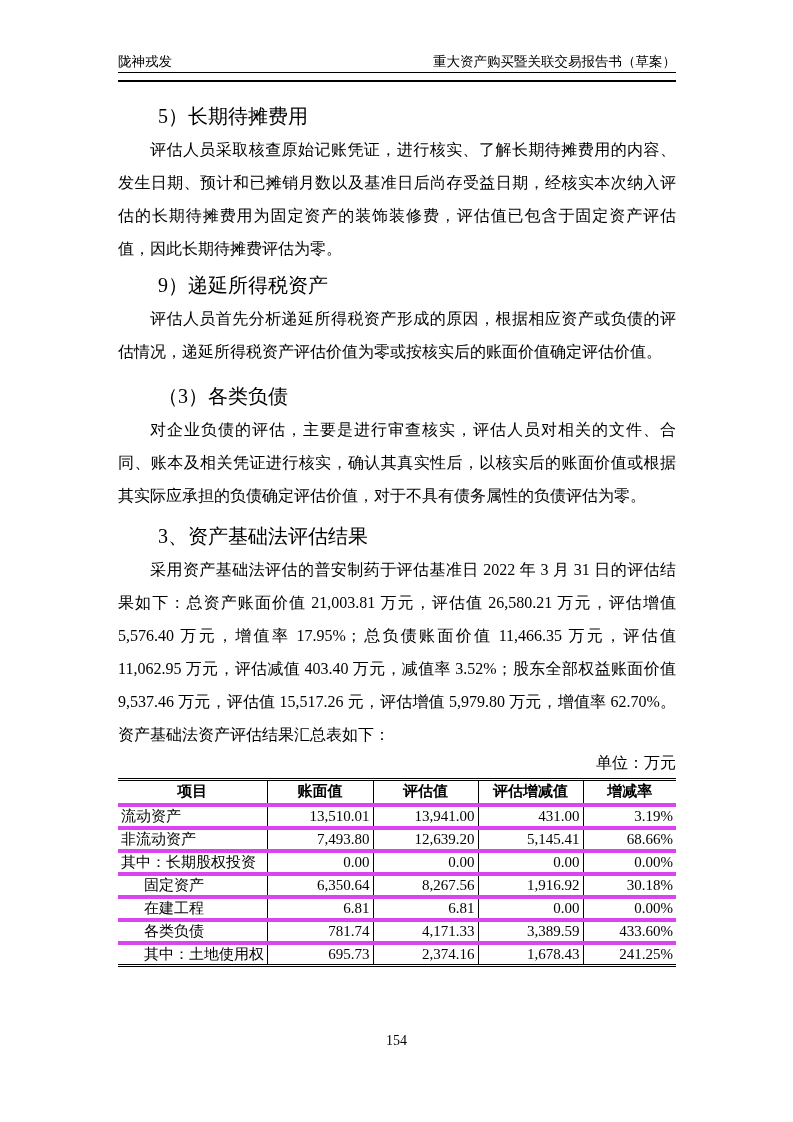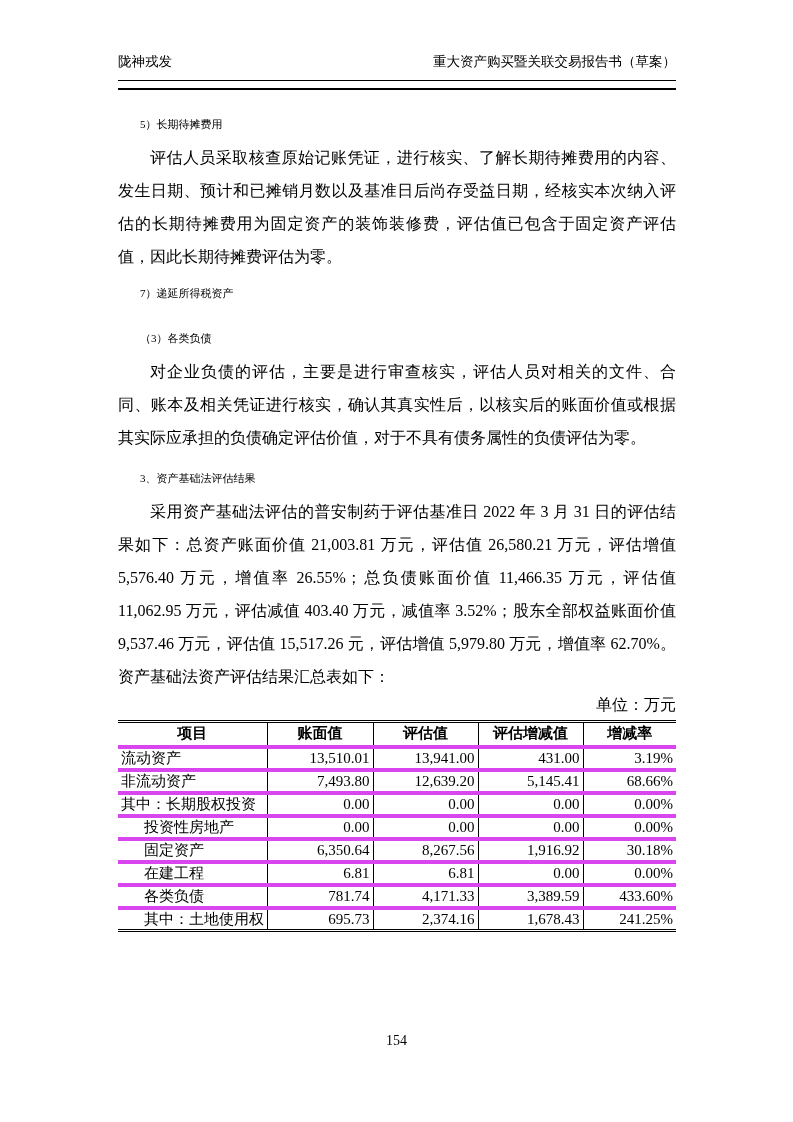--- a/index.html
+++ b/index.html
@@ -15,29 +15,29 @@
   .inner { margin: 0 117px 0 118px; } 
 
   
   .page-header { padding-top: 52px; }
   .header-row {
     display: flex;
     justify-content: space-between;
     align-items: flex-end;
     font-size: 13.5px;
     line-height: 20px;
-    padding-bottom: 8px;
+    padding-bottom: 0;
     border-bottom: 1px solid #000;
   }
   .header-rule2 { height: 7px; border-bottom: 2px solid #000; }
 
   
   .hd {
     margin: 0;
-    font-size: 11px;
+    font-size: 20px;
     font-weight: normal;
     line-height: 33px;
     text-indent: 2em;
   }
   .hd-1 { margin-top: 18px; }
   .hd-2 { margin-top: 4px; }
   .hd-3 { margin-top: 12px; }
   .hd-4 { margin-top: 8px; }
   p.body {
     margin: 0;
@@ -101,27 +101,28 @@
       <span>重大资产购买暨关联交易报告书（草案）</span>
     </div>
     <div class="header-rule2"></div>
   </header>
 
   <main class="inner">
 
     <h4 class="hd hd-1">5）长期待摊费用</h4>
     <p class="body">评估人员采取核查原始记账凭证，进行核实、了解长期待摊费用的内容、发生日期、预计和已摊销月数以及基准日后尚存受益日期，经核实本次纳入评估的长期待摊费用为固定资产的装饰装修费，评估值已包含于固定资产评估值，因此长期待摊费评估为零。</p>
 
-    <h4 class="hd hd-2">7）递延所得税资产</h4>
+    <h4 class="hd hd-2">9）递延所得税资产</h4>
+    <p class="body">评估人员首先分析递延所得税资产形成的原因，根据相应资产或负债的评估情况，递延所得税资产评估价值为零或按核实后的账面价值确定评估价值。</p>
 
     <h4 class="hd hd-3">（3）各类负债</h4>
     <p class="body">对企业负债的评估，主要是进行审查核实，评估人员对相关的文件、合同、账本及相关凭证进行核实，确认其真实性后，以核实后的账面价值或根据其实际应承担的负债确定评估价值，对于不具有债务属性的负债评估为零。</p>
 
     <h4 class="hd hd-4">3、资产基础法评估结果</h4>
-    <p class="body">采用资产基础法评估的普安制药于评估基准日 2022 年 3 月 31 日的评估结果如下：总资产账面价值 21,003.81 万元，评估值 26,580.21 万元，评估增值 5,576.40 万元，增值率 26.55%；总负债账面价值 11,466.35 万元，评估值 11,062.95 万元，评估减值 403.40 万元，减值率 3.52%；股东全部权益账面价值 9,537.46 万元，评估值 15,517.26 元，评估增值 5,979.80 万元，增值率 62.70%。资产基础法资产评估结果汇总表如下：</p>
+    <p class="body">采用资产基础法评估的普安制药于评估基准日 2022 年 3 月 31 日的评估结果如下：总资产账面价值 21,003.81 万元，评估值 26,580.21 万元，评估增值 5,576.40 万元，增值率 17.95%；总负债账面价值 11,466.35 万元，评估值 11,062.95 万元，评估减值 403.40 万元，减值率 3.52%；股东全部权益账面价值 9,537.46 万元，评估值 15,517.26 元，评估增值 5,979.80 万元，增值率 62.70%。资产基础法资产评估结果汇总表如下：</p>
 
     <div class="unit-label">单位：万元</div>
 
     <table class="val">
       <colgroup>
         <col style="width:149px">
           <col style="width:106px">
           <col style="width:105px">
           <col style="width:105px">
           <col style="width:93px">
@@ -145,27 +146,20 @@
         </tr>
         <tr>
           <td class="lbl">非流动资产</td>
           <td class="num">7,493.80</td>
           <td class="num">12,639.20</td>
           <td class="num">5,145.41</td>
           <td class="num">68.66%</td>
         </tr>
         <tr>
           <td class="lbl">其中：长期股权投资</td>
-          <td class="num">0.00</td>
-          <td class="num">0.00</td>
-          <td class="num">0.00</td>
-          <td class="num">0.00%</td>
-        </tr>
-        <tr>
-          <td class="lbl indent">投资性房地产</td>
           <td class="num">0.00</td>
           <td class="num">0.00</td>
           <td class="num">0.00</td>
           <td class="num">0.00%</td>
         </tr>
         <tr>
           <td class="lbl indent">固定资产</td>
           <td class="num">6,350.64</td>
           <td class="num">8,267.56</td>
           <td class="num">1,916.92</td>

